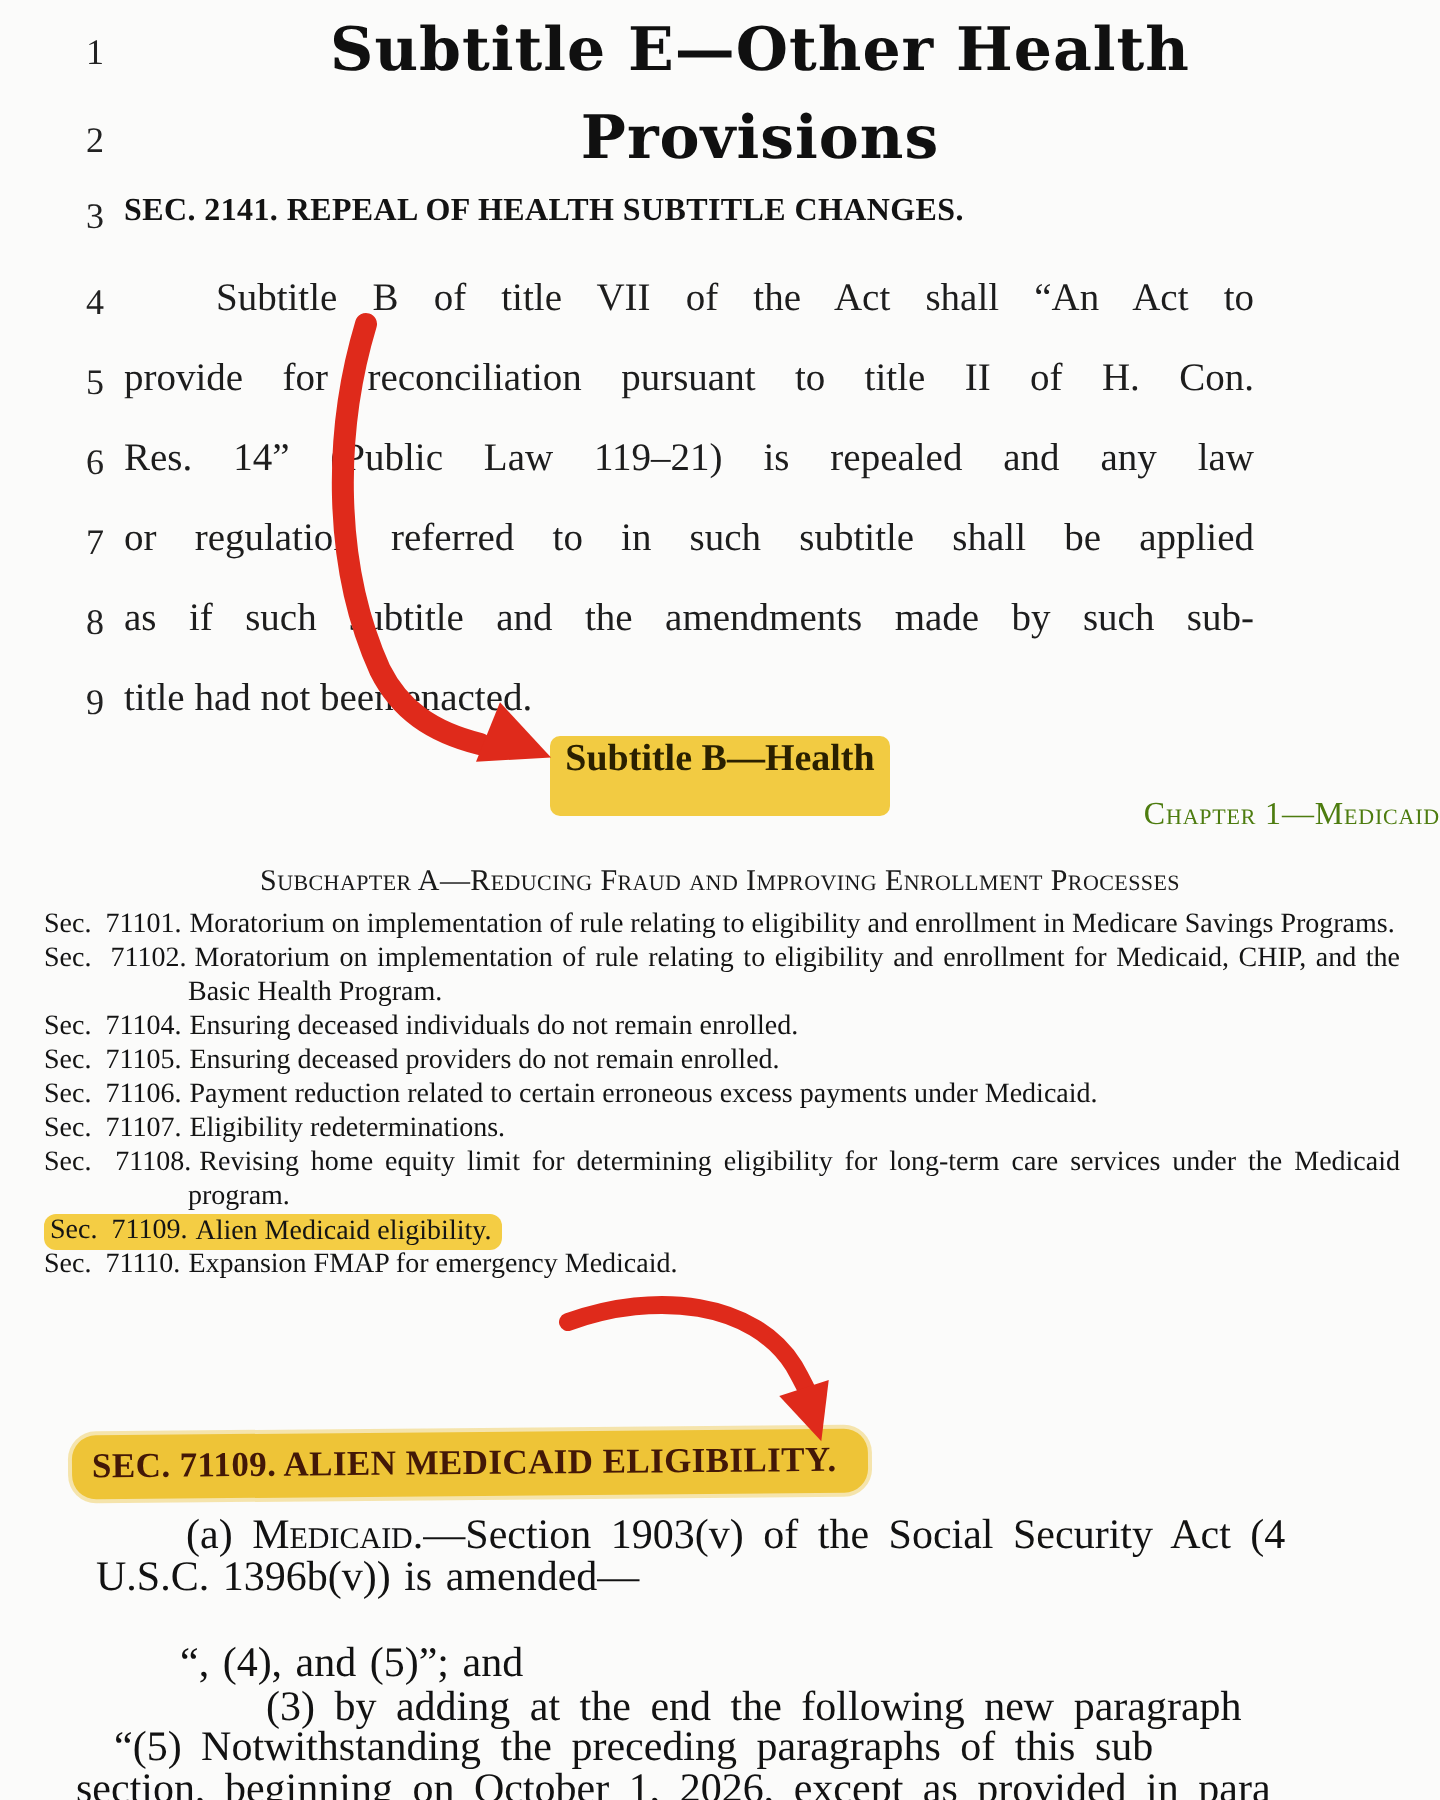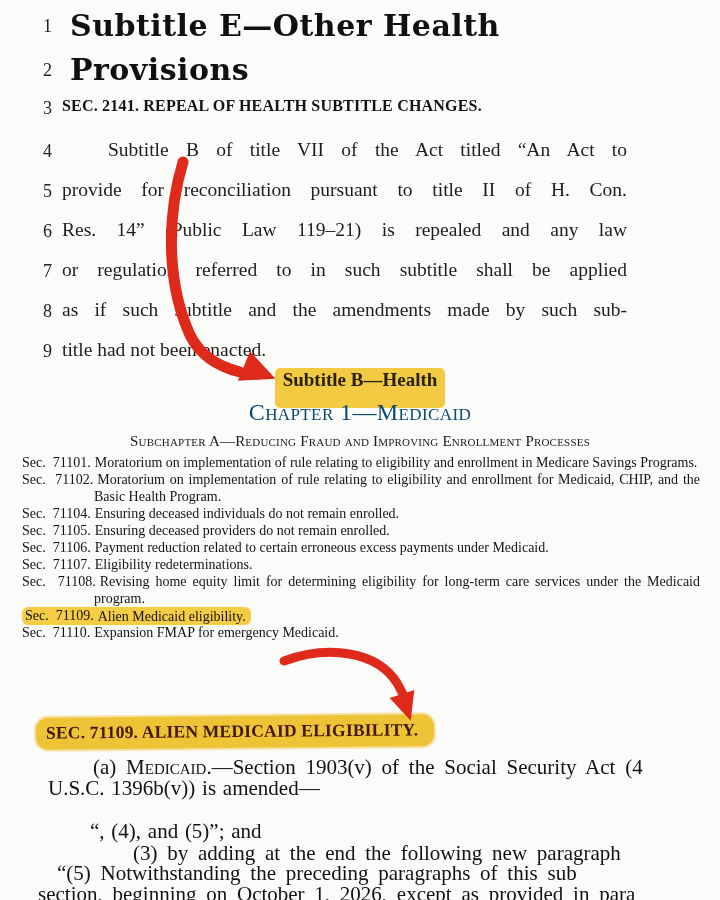--- a/index.html
+++ b/index.html
@@ -6,40 +6,40 @@
   .page{
     position:relative;width:720px;height:900px;margin:0 auto;
     background:#fbfbfa;overflow:hidden;
     font-family:"Liberation Serif", serif;color:#1b1b1b;
   }
   .lineno{
     position:absolute;left:36px;width:16px;text-align:right;
     font-size:18px;color:#222;font-family:"Liberation Serif",serif;
   }
   .title-line{
-    position:absolute;left:70px;width:620px;text-align:left;
+    position:absolute;left:70px;width:620px;text-align:center;
     font-family:"DejaVu Serif",serif;font-weight:700;font-size:30px;
     letter-spacing:.5px;color:#101010;white-space:nowrap;
   }
   .sec-heading{
     position:absolute;left:62px;top:97px;width:600px;
     font-weight:700;font-size:16px;letter-spacing:.2px;color:#131313;
     font-family:"Liberation Serif",serif;white-space:nowrap;
   }
   .bodyline{
     position:absolute;font-size:19.5px;color:#1d1d1d;white-space:nowrap;
   }
   .bodyline.j{white-space:normal;text-align:justify;text-align-last:justify;}
   .center-row{position:absolute;left:0;width:720px;text-align:center;}
   .hl{
     background:#f2cb42;border-radius:5px;padding:1px 8px 18px 8px;
     box-decoration-break:clone;
   }
   .subtitle-b{font-weight:700;font-size:19px;color:#2a2000;}
-  .chapter{font-variant:small-caps;font-size:24px;letter-spacing:.4px;color:#0c4a6e;}
+  .chapter{font-variant:small-caps;font-size:16px;letter-spacing:.4px;color:#4d7c0f;text-align:right;}
   .subchapter{font-variant:small-caps;font-size:15px;letter-spacing:.2px;color:#1a1a1a;}
   .toc{
     position:absolute;left:22px;top:454px;width:678px;
     font-size:14px;line-height:17px;color:#141414;
     hyphens:manual;-webkit-hyphens:manual;
   }
   .toc-item{
     padding-left:72px;text-indent:-72px;text-align:justify;
   }
   .toc-item .sec{margin-right:4px;}
@@ -78,21 +78,21 @@
   <div class="lineno" style="top:221px">6</div>
   <div class="lineno" style="top:261px">7</div>
   <div class="lineno" style="top:301px">8</div>
   <div class="lineno" style="top:341px">9</div>
 
   <div class="title-line" style="top:8px">Subtitle E—Other Health</div>
   <div class="title-line" style="top:52px">Provisions</div>
 
   <div class="sec-heading">SEC. 2141. REPEAL OF HEALTH SUBTITLE CHANGES.</div>
 
-  <div class="bodyline j" style="top:139px;left:108px;width:519px">Subtitle B of title VII of the Act titled “An Act to</div>
+  <div class="bodyline j" style="top:139px;left:108px;width:519px">Subtitle B of title VII of the Act shall “An Act to</div>
   <div class="bodyline j" style="top:179px;left:62px;width:565px">provide for reconciliation pursuant to title II of H. Con.</div>
   <div class="bodyline j" style="top:219px;left:62px;width:565px">Res. 14” (Public Law 119–21) is repealed and any law</div>
   <div class="bodyline j" style="top:259px;left:62px;width:565px">or regulation referred to in such subtitle shall be applied</div>
   <div class="bodyline j" style="top:299px;left:62px;width:565px">as if such subtitle and the amendments made by such sub-</div>
   <div class="bodyline" style="top:339px;left:62px">title had not been enacted.</div>
 
   <div class="center-row" style="top:369px">
     <span class="hl subtitle-b">Subtitle B—Health</span>
   </div>
 

